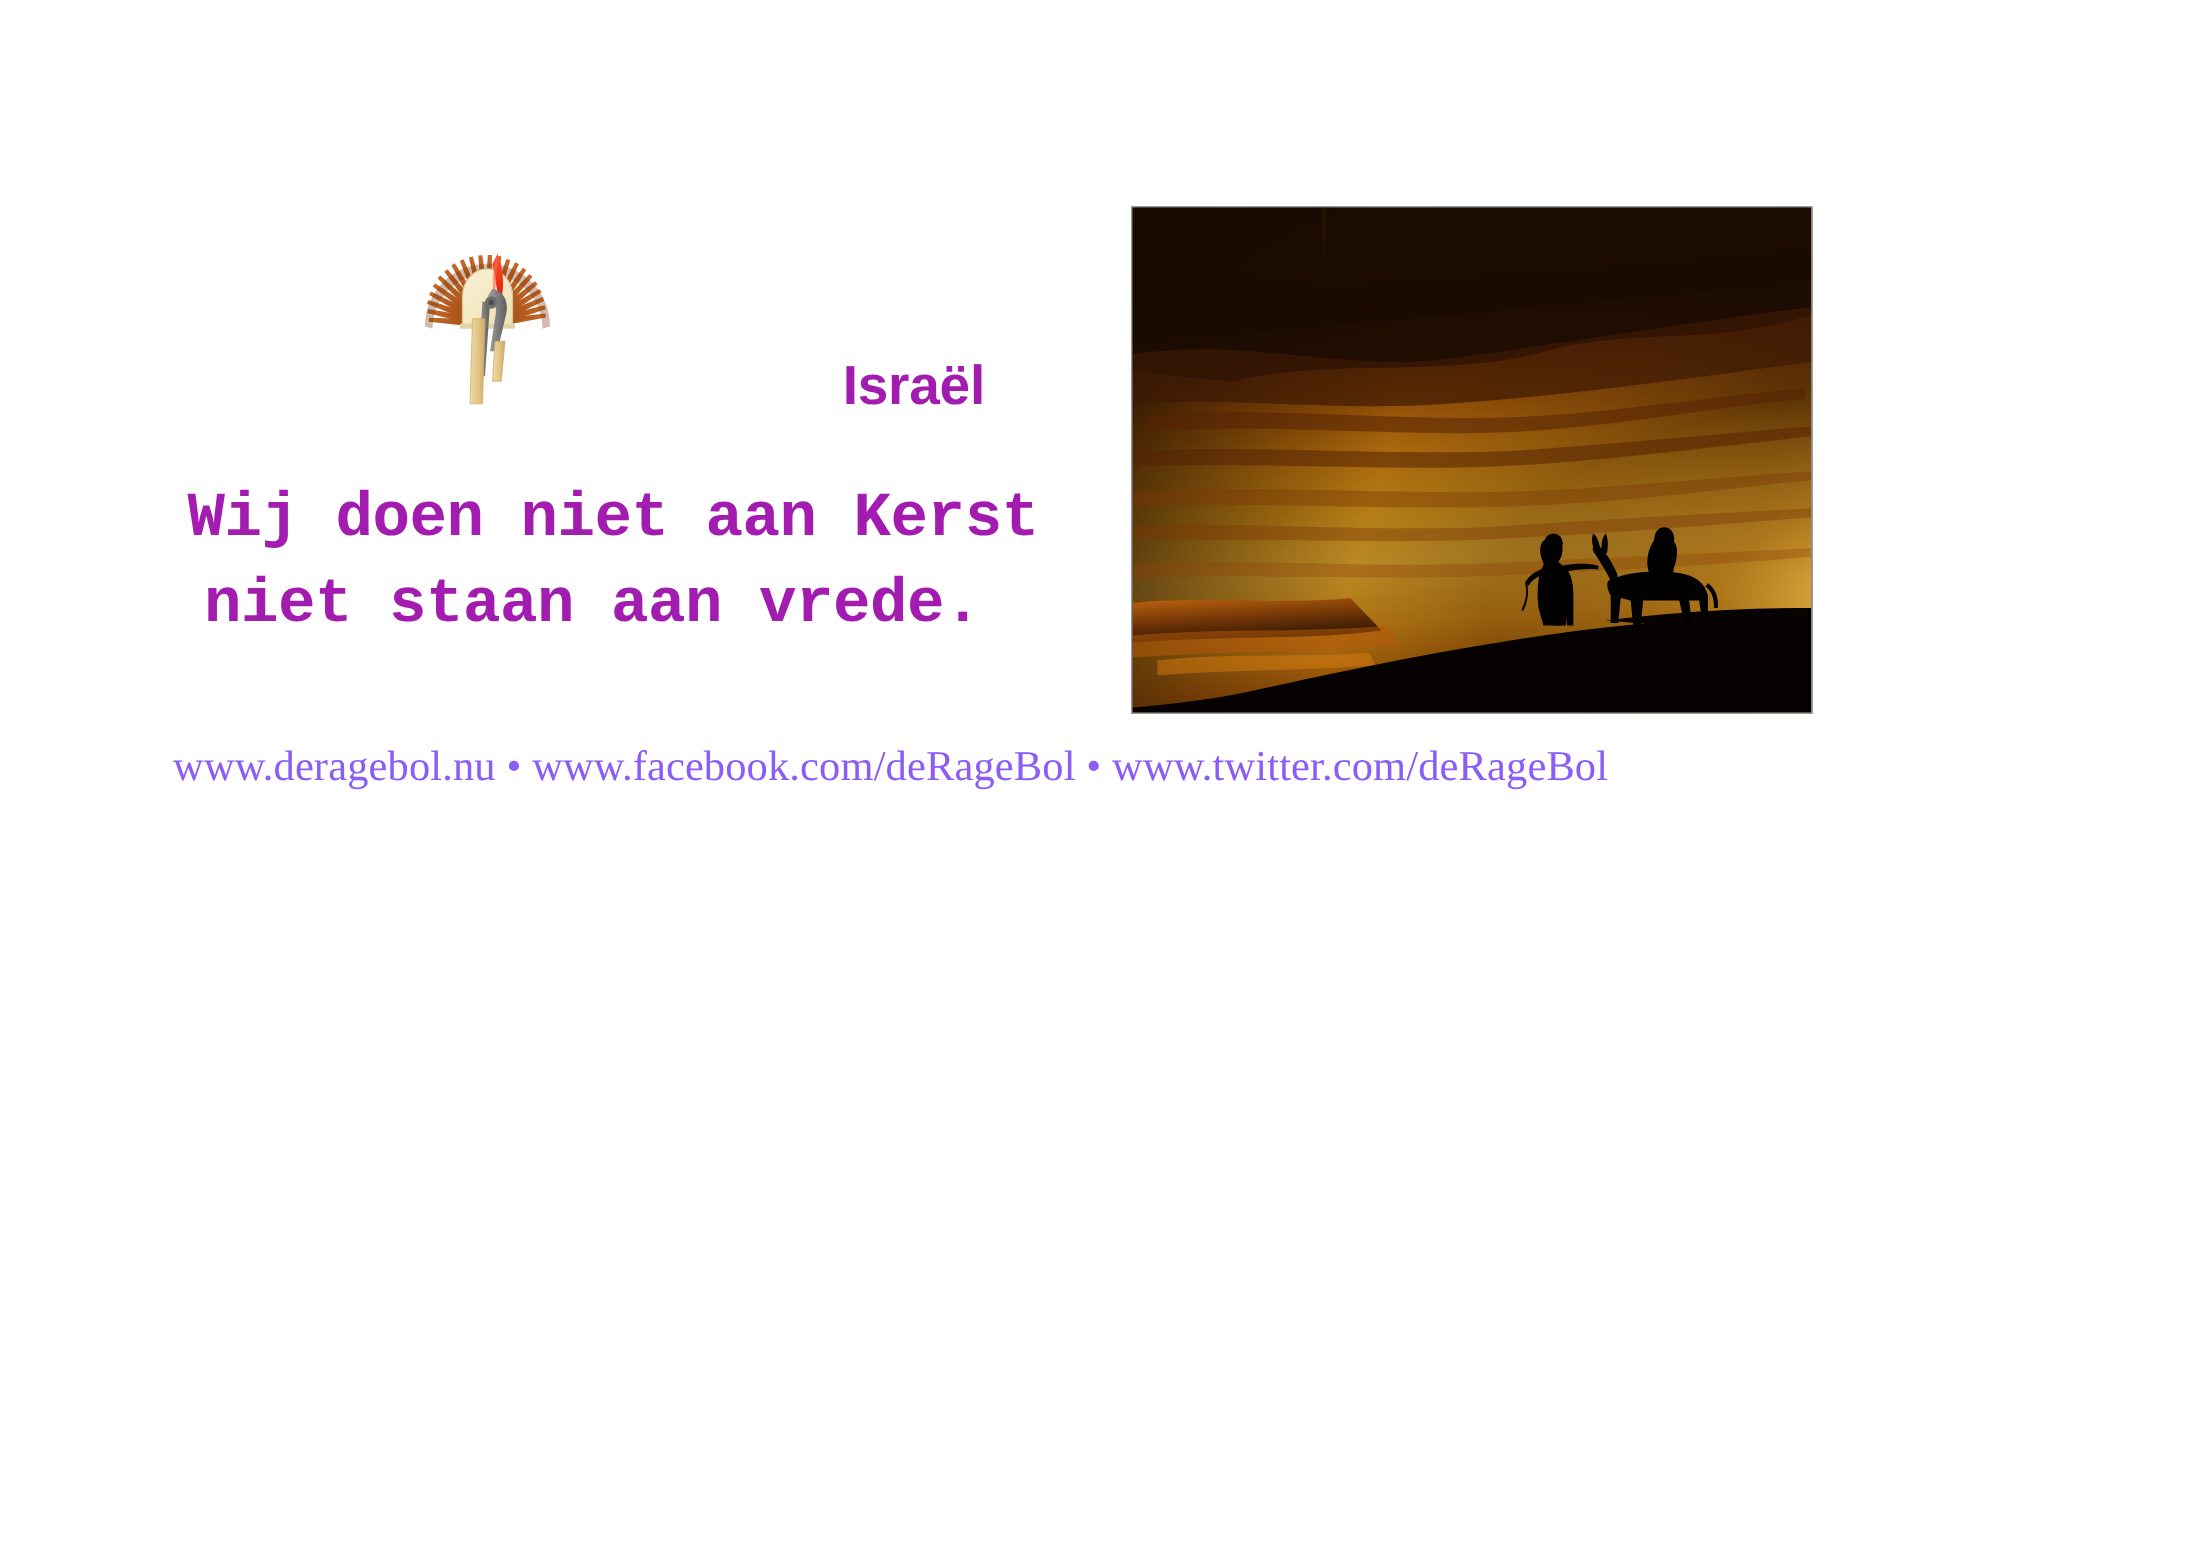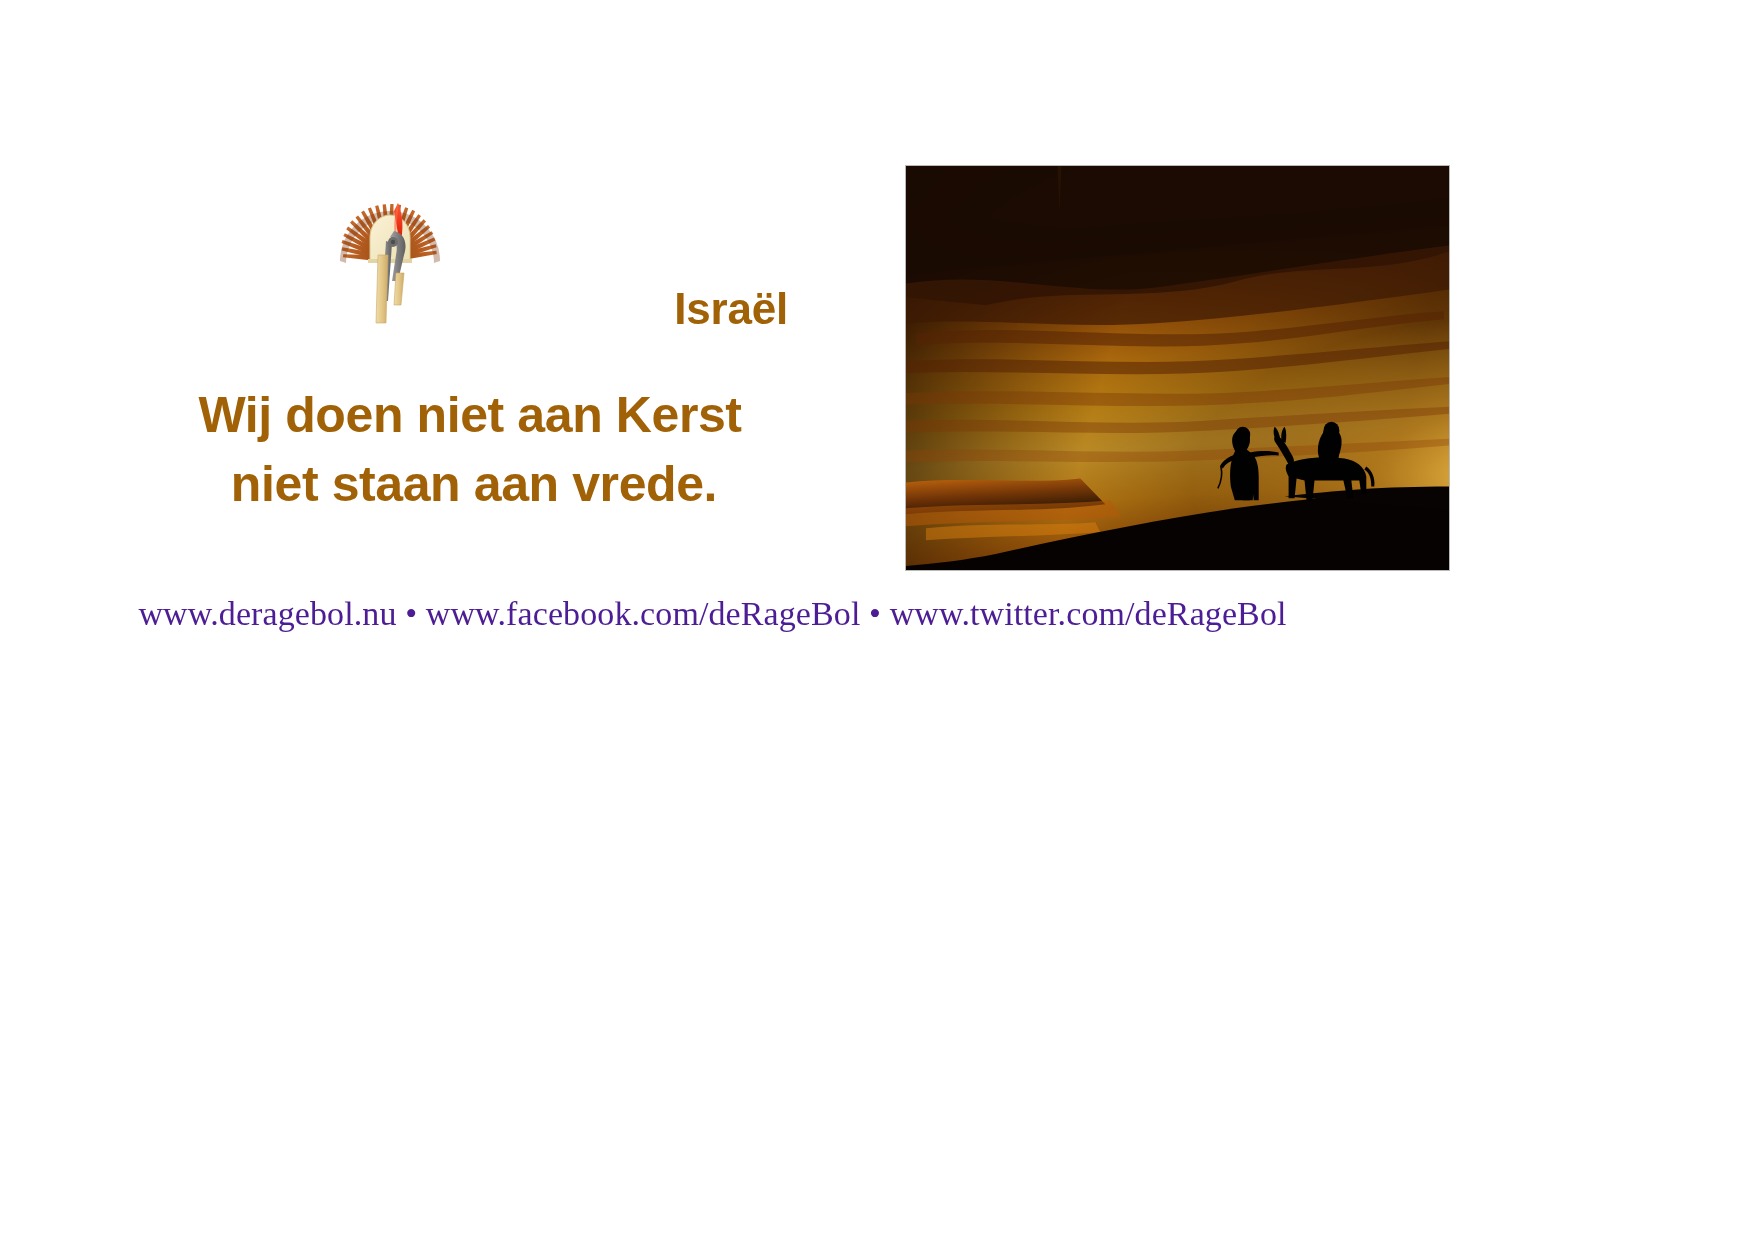--- a/index.html
+++ b/index.html
@@ -32,39 +32,39 @@
     height: 145px;
   }
   .logo svg { display: block; width: 100%; height: 100%; }
 
   
   .headline-block {
     position: absolute;
     left: 150px;
     top: 285px;
     width: 640px;
-    color: #a16207;
+    color: #a21caf;
     font-family: "Liberation Sans", sans-serif;
     font-weight: bold;
   }
   .country-line {
     text-align: right;
     font-size: 44px;
     line-height: 1.08;
     letter-spacing: -0.2px;
     padding-right: 2px;
   }
   .slogan {
     margin-top: 48px;
     text-align: center;
     font-size: 50px;
     line-height: 1.38;
     letter-spacing: -0.4px;
   }
-  .slogan-line { display: block; white-space: nowrap; }
+  .slogan-line { display: block; white-space: nowrap; font-family: Liberation Mono, monospace; }
   .slogan-line-2 { text-indent: 8px; }
 
   
   .photo {
     position: absolute;
     left: 905px;
     top: 165px;
     width: 545px;
     height: 406px;
     border: 1px solid #b9b9b9;
@@ -78,21 +78,21 @@
   .footer {
     position: absolute;
     left: 0;
     top: 595px;
     width: 1407px;
     text-align: center;
     font-family: "Liberation Serif", serif;
     font-weight: normal;
     font-size: 34px;
     letter-spacing: 0.1px;
-    color: #4c1d95;
+    color: #8b5cf6;
     padding-left: 18px;
     box-sizing: border-box;
   }
 </style>
 </head>
 <body>
 
 <div class="page">
 
   <div class="logo">

